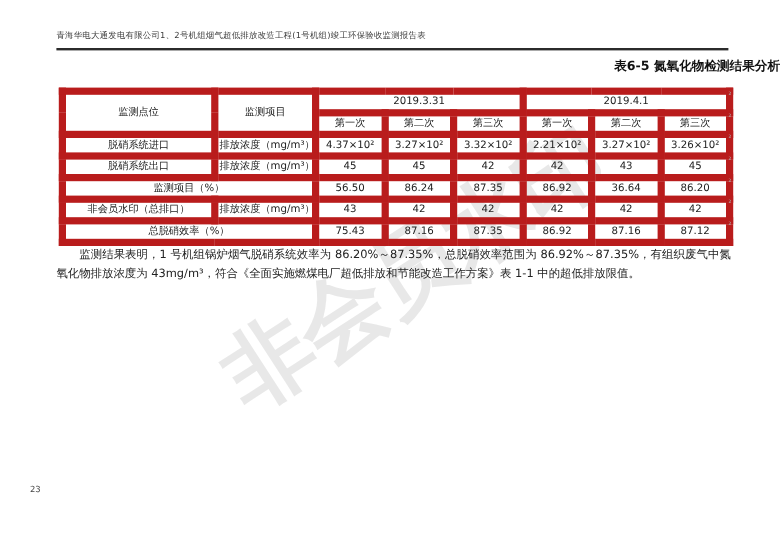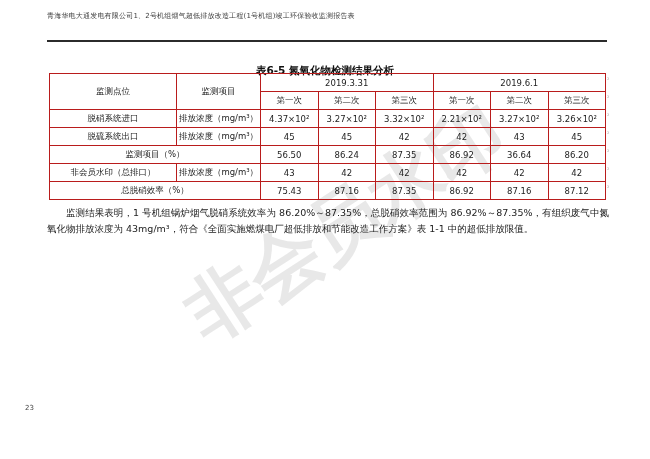--- a/index.html
+++ b/index.html
@@ -25,39 +25,39 @@
     color:rgba(120,120,120,0.17);
     transform:rotate(-33deg);
     transform-origin:center center;
     white-space:nowrap;
     z-index:0;
     pointer-events:none;
     user-select:none;
   }
   .content { position:relative; z-index:1; }
   .doc-header {
-    position:absolute; left:47px; top:11px; width:562px;
+    position:absolute; left:47px; top:25px; width:562px;
     font-size:7px; color:#3c3c3c; letter-spacing:0.2px;
     white-space:nowrap; overflow:hidden;
   }
   .header-rule {
     position:absolute; left:47px; top:40px; width:560px; height:2px;
     background:#2b2b2b;
   }
   .table-title {
-    position:absolute; left:0; top:64px; width:100%;
-    text-align:center; font-weight:bold; font-size:10.5px; color:#111;
+    position:absolute; left:0; top:48px; width:100%;
+    text-align:right; font-weight:bold; font-size:10.5px; color:#111;
   }
   table.results {
     position:absolute; left:49px; top:73px;
     width:556px;
     border-collapse:collapse; table-layout:fixed;
   }
   table.results td {
-    border:1px solid #b91c1c;
+    border:6px solid #b91c1c;
     text-align:center; vertical-align:middle;
     font-size:8.5px; color:#222;
     padding:0 1px;
     overflow:hidden; white-space:nowrap;
   }
   table.results tr { height:18px; }
   .row-end-marks {
     position:absolute; left:607px; top:71px; z-index:1;
     font-size:6px; color:#b0b0b0; line-height:18px;
     text-align:left;
@@ -95,21 +95,21 @@
           <col style="width:57.5px">
         <col style="width:57.5px">
           <col style="width:57.5px">
           <col style="width:57.5px">
       </colgroup>
       <tbody>
         <tr>
           <td rowspan="2">监测点位</td>
           <td rowspan="2">监测项目</td>
           <td colspan="3">2019.3.31</td>
-          <td colspan="3">2019.6.1</td>
+          <td colspan="3">2019.4.1</td>
         </tr>
         <tr>
           <td>第一次</td>
           <td>第二次</td>
           <td>第三次</td>
           <td>第一次</td>
           <td>第二次</td>
           <td>第三次</td>
         </tr>
 
@@ -118,21 +118,21 @@
           <td>排放浓度（mg/m³）</td>
           <td>4.37×10²</td>
           <td>3.27×10²</td>
           <td>3.32×10²</td>
           <td>2.21×10²</td>
           <td>3.27×10²</td>
           <td>3.26×10²</td>
         </tr>
 
         <tr>
-          <td>脱硫系统出口</td>
+          <td>脱硝系统出口</td>
           <td>排放浓度（mg/m³）</td>
           <td>45</td>
           <td>45</td>
           <td>42</td>
           <td>42</td>
           <td>43</td>
           <td>45</td>
         </tr>
 
         <tr>

